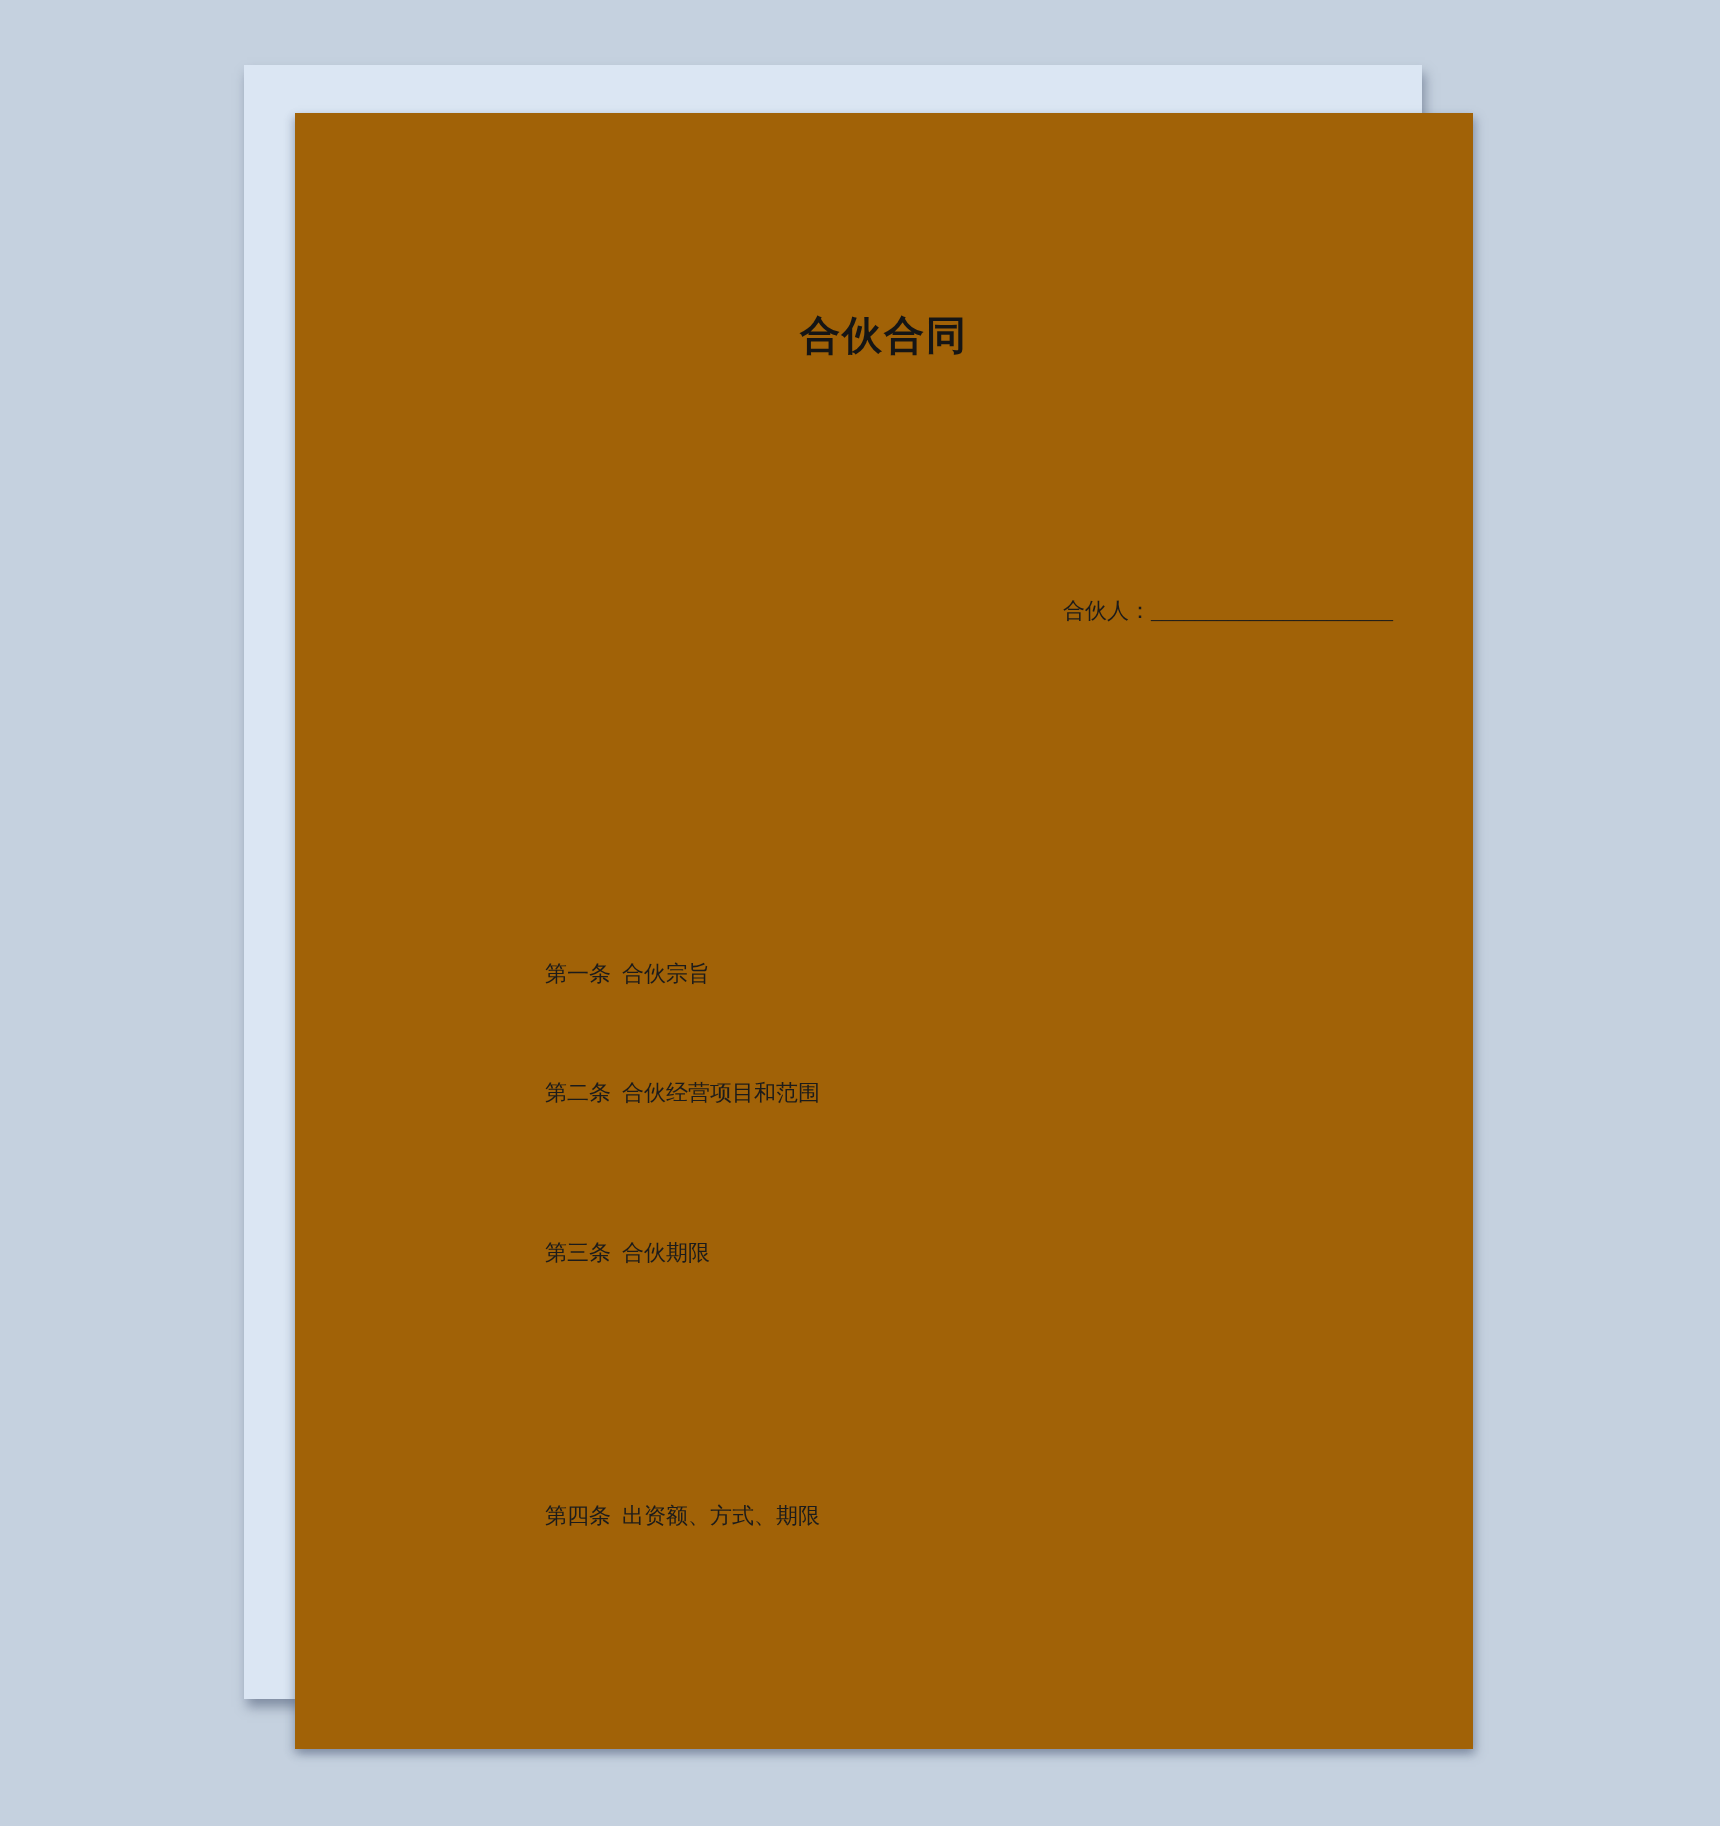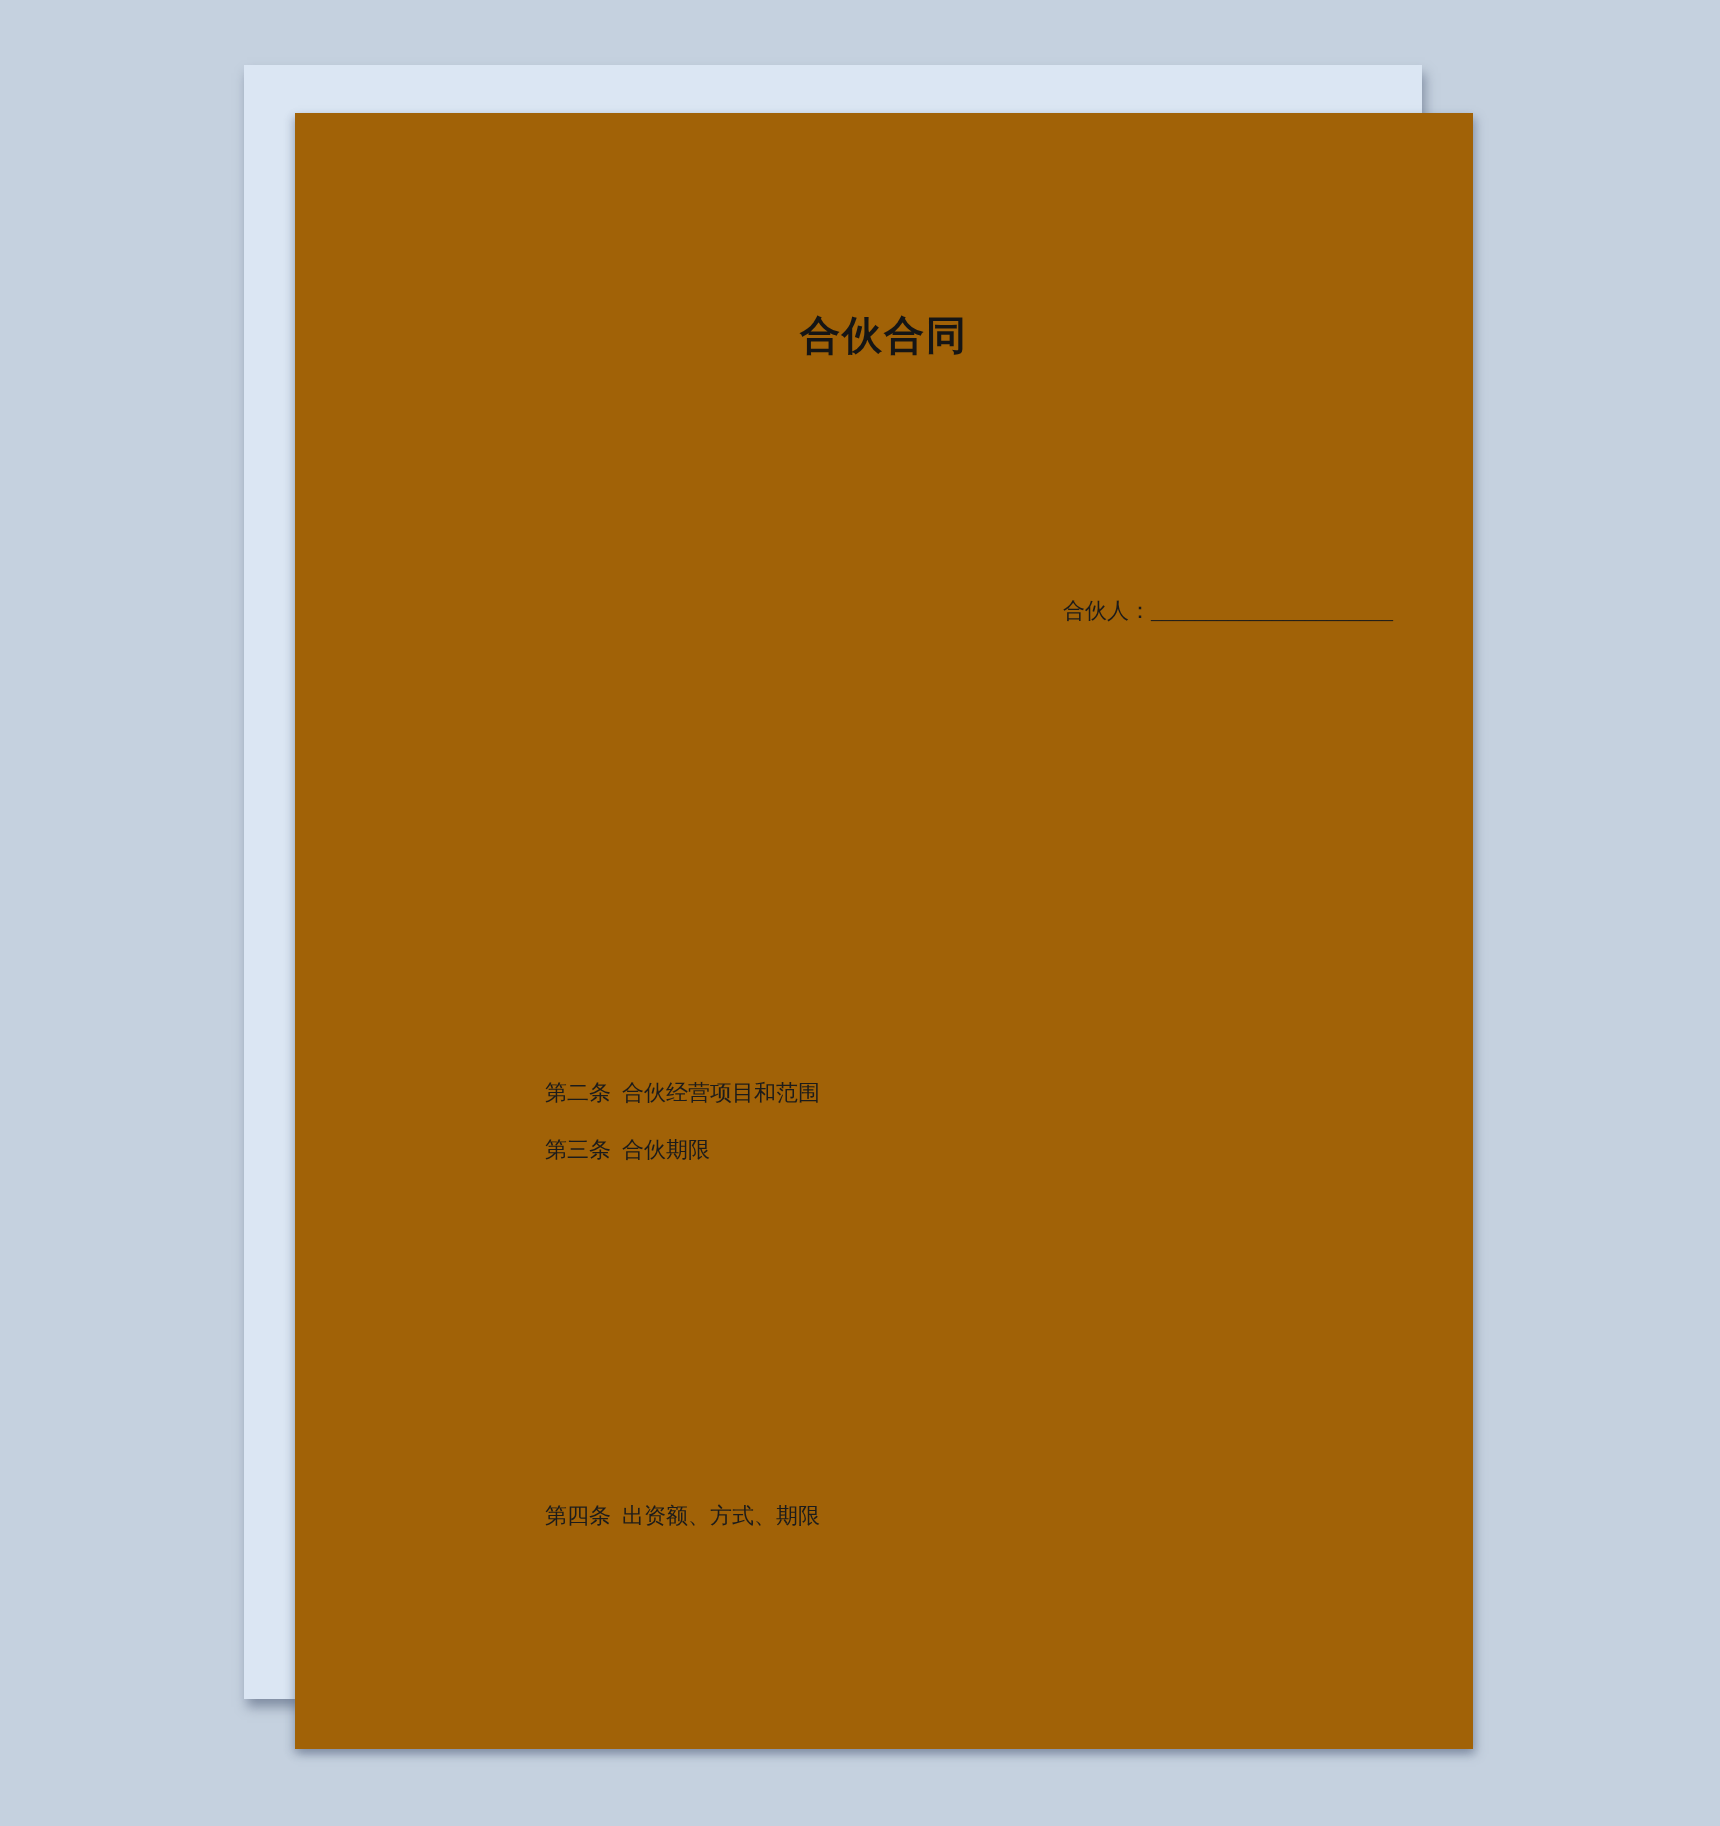--- a/index.html
+++ b/index.html
@@ -55,36 +55,37 @@
     color: #1b1b1b;
     white-space: pre-wrap;
     text-indent: 42px;
     font-family: "Liberation Serif", serif;
   }
   .p-partner { top: 469px; text-align: right; }
   .p-name    { top: 594px; }
   .p-note    { top: 711px; }
   .p-a1      { top: 832px; }
   .p-a2      { top: 951px; }
-  .p-a3      { top: 1008px; }
+  .p-a3      { top: 1111px; }
   .p-term    { top: 1196px; }
   .p-a4      { top: 1374px; }
 </style>
 </head>
 <body>
 
 <div class="back-page"></div>
 
 <div class="front-page">
   <div class="doc-title">合伙合同</div>
 
   <div class="para p-partner">合伙人：______________________</div>
 
 
 
+  <div class="para p-a1">第一条  合伙宗旨</div>
 
   <div class="para p-a2">第二条  合伙经营项目和范围</div>
 
   <div class="para p-a3">第三条  合伙期限</div>
 
 
   <div class="para p-a4">第四条  出资额、方式、期限</div>
 </div>
 
 </body></html>

